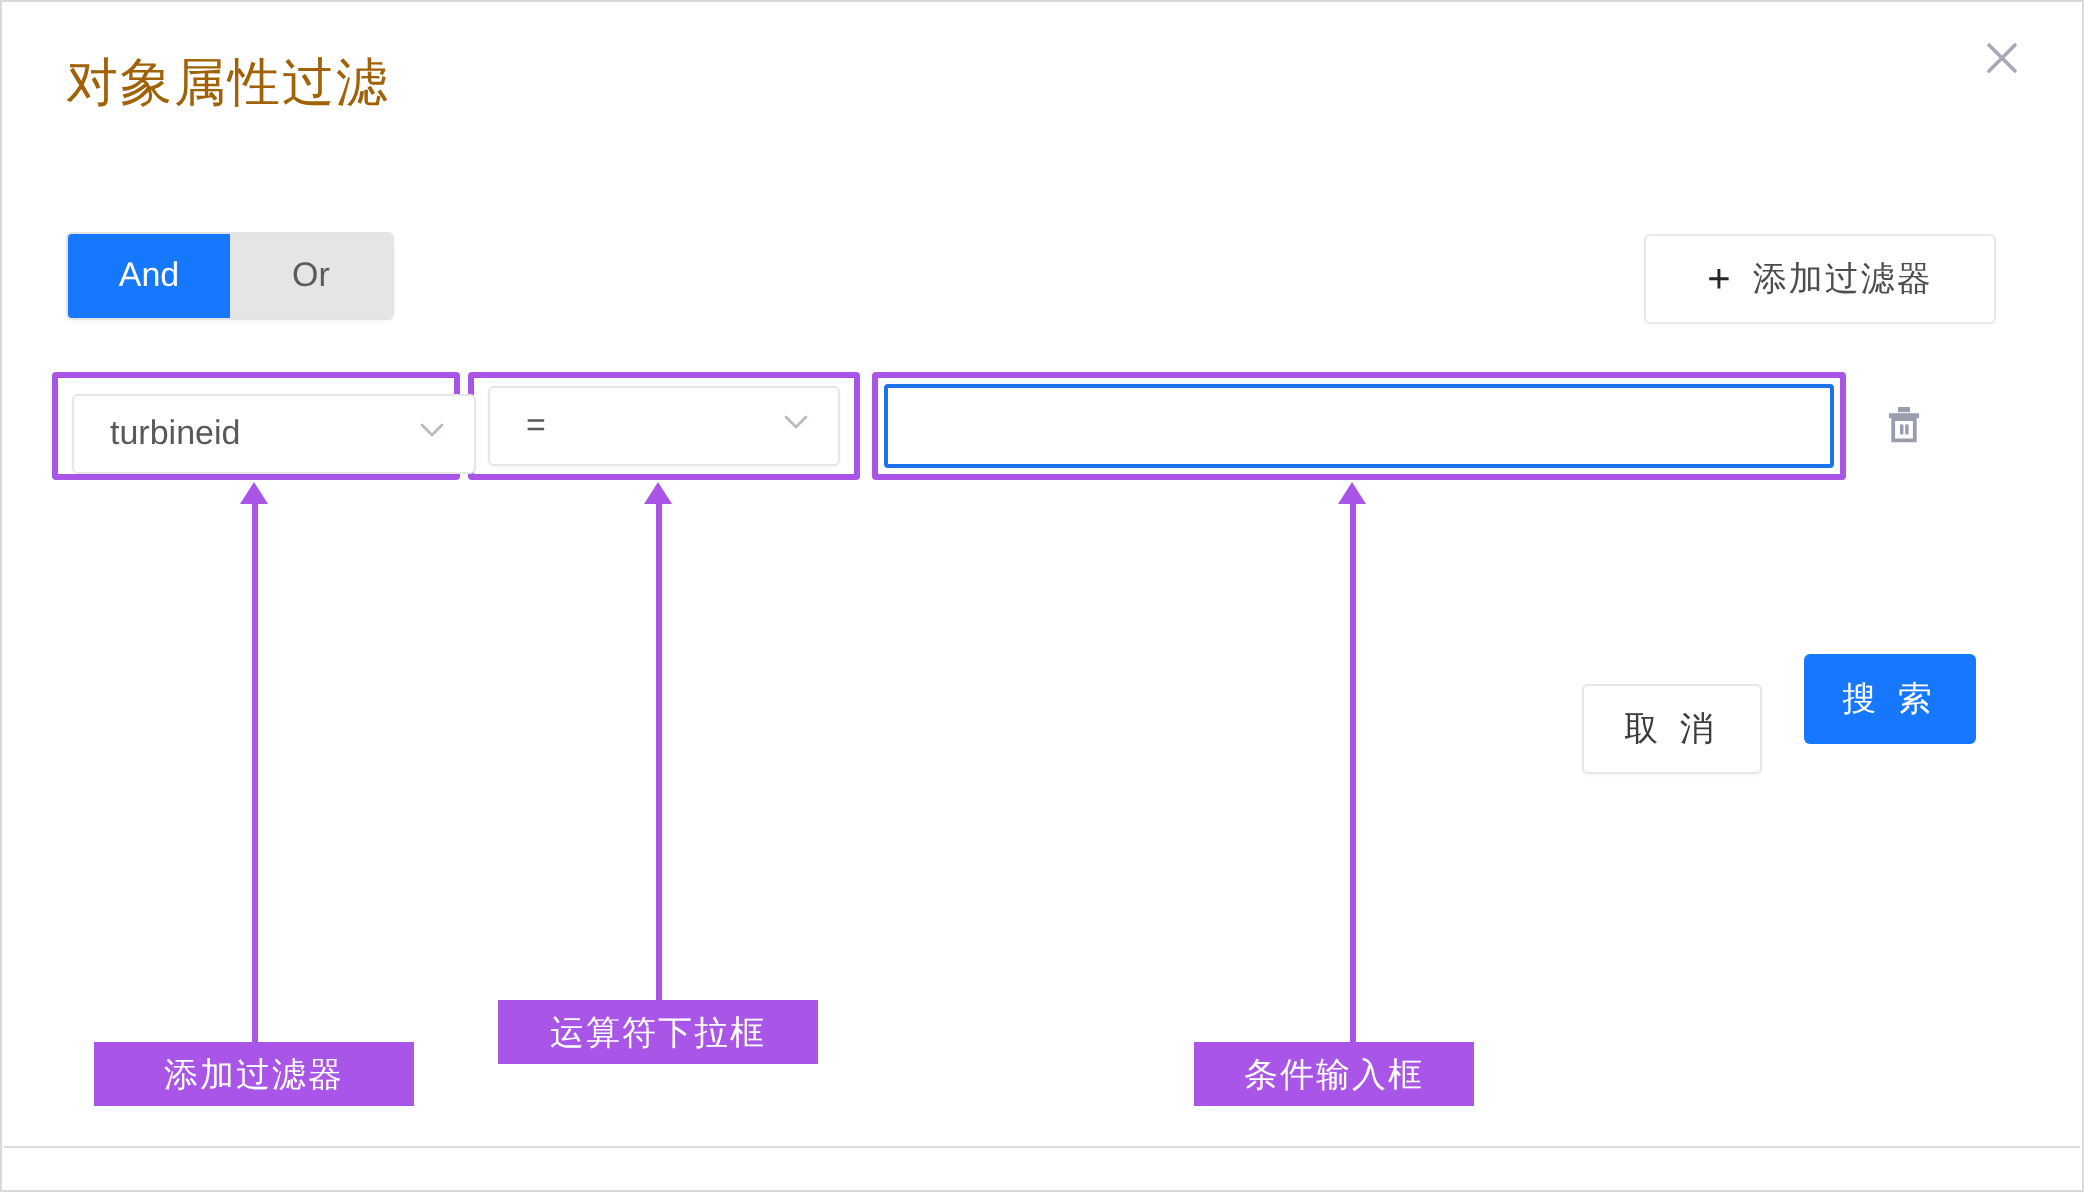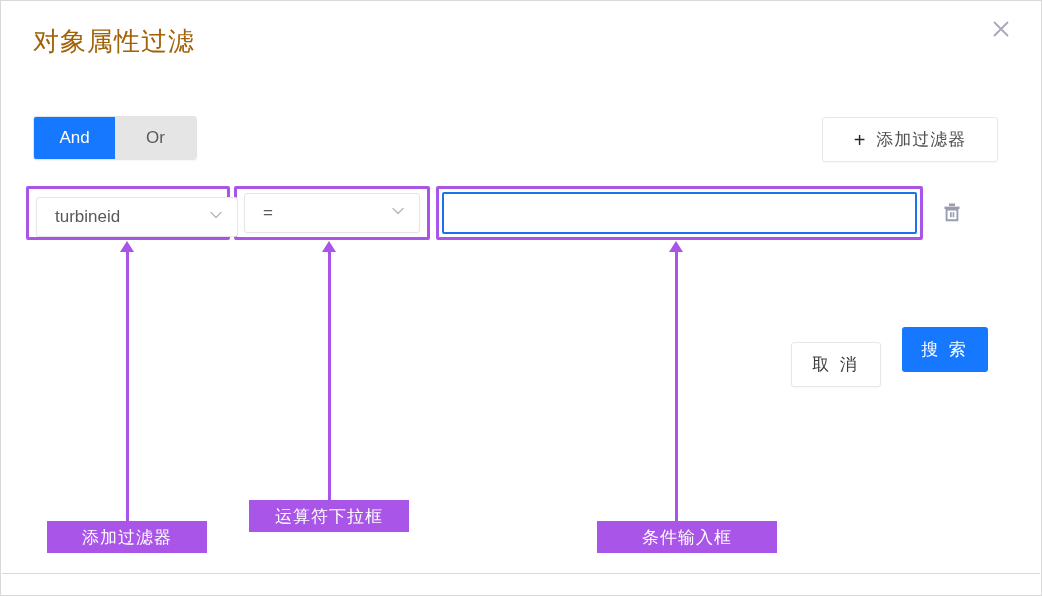--- a/index.html
+++ b/index.html
@@ -224,21 +224,21 @@
     color: #ffffff;
     font-size: 17px;
     display: flex;
     align-items: center;
     justify-content: center;
     letter-spacing: 1px;
     white-space: nowrap;
   }
   #label-attr  { left: 46px;  top: 520px; width: 160px; }
   #label-op    { left: 248px; top: 499px; width: 160px; }
-  #label-value { left: 596px; top: 520px; width: 180px; }
+  #label-value { left: 596px; top: 520px; width: 140px; }
 
   #line-attr   { left: 125px; top: 249px; height: 271px; }
   #line-op     { left: 327px; top: 249px; height: 271px; }
   #line-value  { left: 674px; top: 249px; height: 271px; }
 
   #arrow-attr  { left: 119px; top: 240px; }
   #arrow-op    { left: 321px; top: 240px; }
   #arrow-value { left: 668px; top: 240px; }
 
   .footer-divider {

